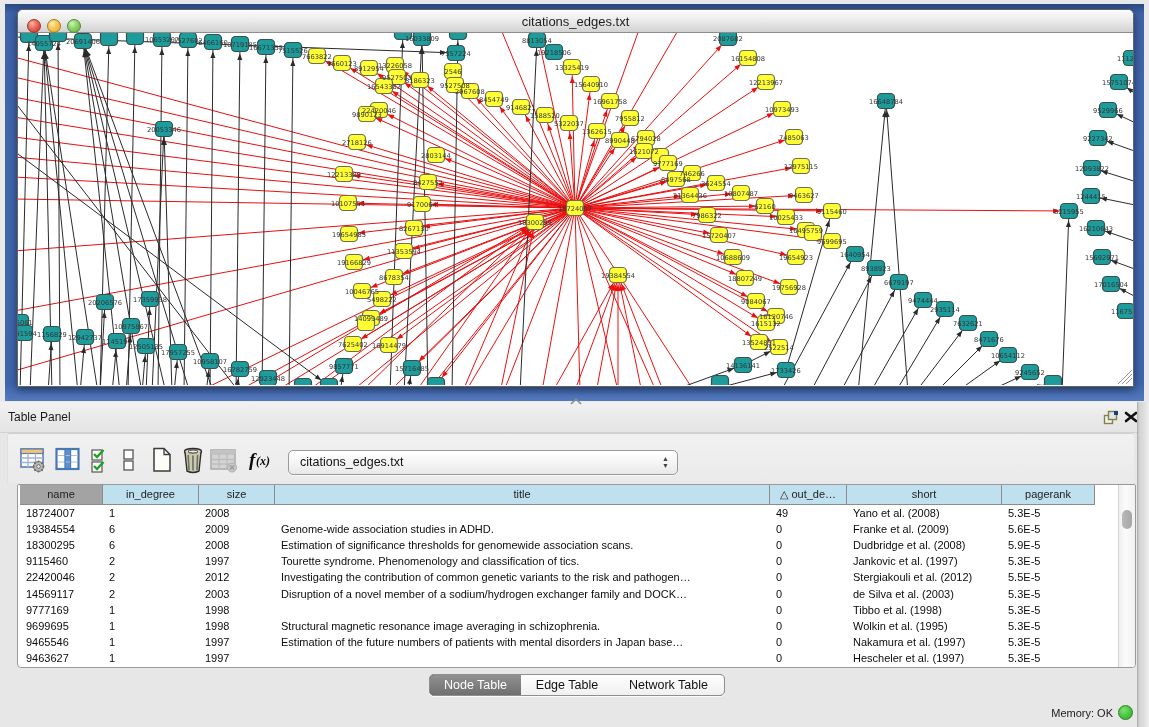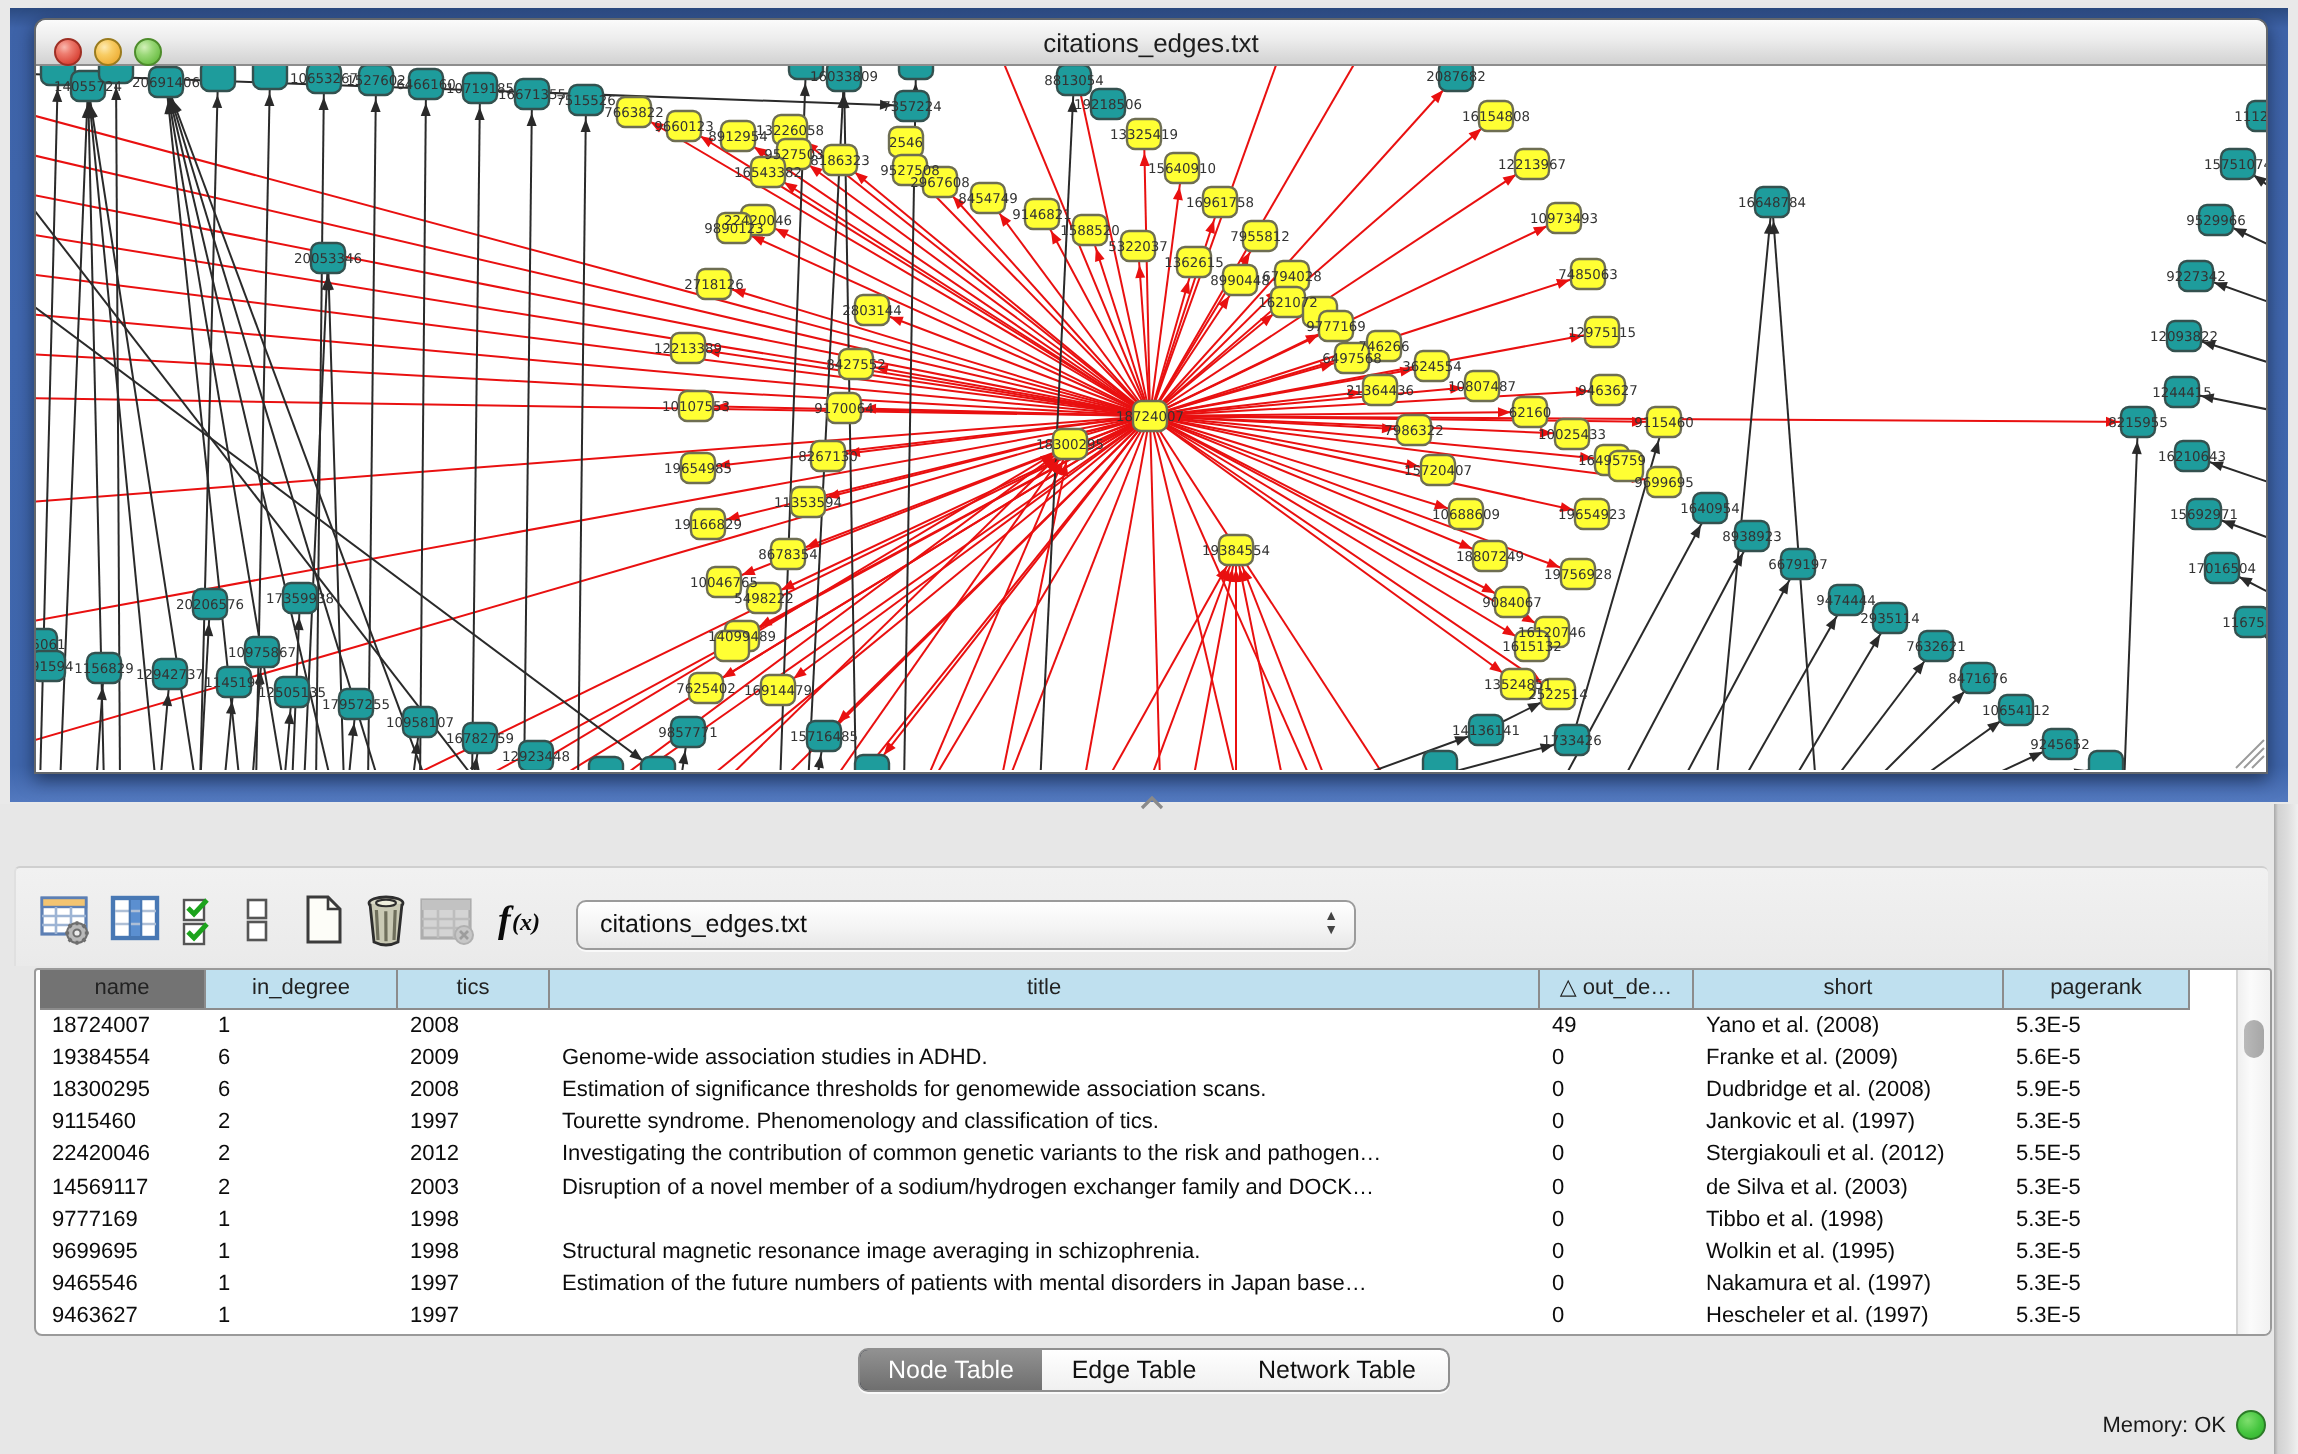--- a/index.html
+++ b/index.html
@@ -32,21 +32,21 @@
   .tool{position:absolute;top:0;}
   #dropdown{left:288px;top:48px;width:388px;height:23px;border:1px solid #9b9b9b;border-radius:5px;
      background:linear-gradient(180deg,#ffffff 0,#f4f4f4 55%,#e8e8e8 100%);box-shadow:0 1px 0 rgba(255,255,255,.7);}
   #dropdown-text{left:11px;top:4px;font-size:12.5px;color:#111;}
   #dropdown-arrows{right:8px;top:4px;font-size:7px;color:#444;line-height:7px;text-align:center;}
   #tableBox{left:17px;top:82px;width:1117px;height:182px;background:#fff;border:1px solid #9a9a9a;
      border-radius:2px 2px 4px 4px;overflow:hidden;}
   #thead{left:0;top:0;height:20px;width:100%;}
   .th{position:absolute;top:0;height:19px;border-right:1px solid #8c8c8c;border-bottom:1px solid #8c8c8c;
       font-size:11px;color:#222;text-align:center;line-height:19px;background:#BFE0EF;}
-  .th.gray{background:#737373;}
+  .th.gray{background:#a3a3a3;}
   .tr{position:absolute;left:0;width:1100px;height:16px;}
   .td{position:absolute;top:0;height:16px;font-size:11px;color:#0c0c0c;line-height:16px;
       white-space:nowrap;overflow:hidden;padding-left:6px;box-sizing:border-box;}
   #vscroll{left:1100px;top:0px;width:16px;height:182px;background:linear-gradient(90deg,#efefef,#fbfbfb 40%,#f1f1f1);border-left:1px solid #d4d4d4;}
   #vthumb{left:3px;top:25px;width:10px;height:19px;background:linear-gradient(90deg,#b9b9b9,#a6a6a6);border-radius:5px;}
   #segctl{left:429px;top:272px;height:20px;border:1px solid #8f8f8f;border-radius:5px;overflow:hidden;
       background:#0f172a;box-shadow:0 1px 0 rgba(255,255,255,.8);}
   .seg{position:absolute;top:0;height:20px;font-size:12.5px;text-align:center;line-height:20px;color:#111;
       background:linear-gradient(180deg,#ffffff,#f0f0f0);border-right:1px solid #a9a9a9;}
   .seg.sel{background:linear-gradient(180deg,#919191,#6f6f6f);color:#fff;}
@@ -663,20 +663,31 @@
           <text x="517" y="191.5" text-anchor="middle" font-size="6.7" fill="#333" font-family="DejaVu Sans,sans-serif">18300295</text>
           <g stroke="#9b9b9b" stroke-width="1">
             <path d="M1100 351 L1114 337 M1104 351 L1114 341 M1108 351 L1114 345"></path>
           </g>
         </svg>
     </div>
   </div>
 </div>
 
 <div id="table-panel" class="abs">
+  <div id="tp-header" class="abs">
+    <span id="tp-title" class="abs">Table Panel</span>
+    <svg id="tp-float" class="abs" viewBox="0 0 16 16">
+      <rect x="1.5" y="5.5" width="8" height="8" fill="#eef3f8" stroke="#8a8040" stroke-width="1.4"></rect>
+      <rect x="5.5" y="1.5" width="8" height="8" fill="#dbe7f2" stroke="#8a8040" stroke-width="1.4"></rect>
+      <rect x="11" y="1" width="4" height="4" fill="#1d3f77"></rect>
+    </svg>
+    <svg id="tp-close" class="abs" viewBox="0 0 16 16">
+      <path d="M3 4 L13 12 M13 4 L3 12" stroke="#111" stroke-width="2.6" stroke-linecap="round" fill="none"></path>
+    </svg>
+  </div>
   <div id="toolbar-well" class="abs"></div>
   <div id="toolbar" class="abs">
     <svg class="tool" style="left:6px" width="26" height="28" viewBox="0 0 26 28">
       <rect x="1" y="3" width="22" height="18" fill="#fff" stroke="#5c7fb4" stroke-width="1.6"></rect>
       <rect x="1" y="3" width="22" height="4.5" fill="#f3c471" stroke="#5c7fb4" stroke-width="1.2"></rect>
       <path d="M1 12 H23 M1 16.5 H23 M8 7.5 V21 M15.5 7.5 V21" stroke="#9db4d4" stroke-width="1.3"></path>
       <g>
       <circle cx="18.5" cy="20.5" r="5" fill="#b9b9b9" stroke="#6e6e6e" stroke-width="1"></circle>
       <circle cx="18.5" cy="20.5" r="1.8" fill="#ededed" stroke="#6e6e6e"></circle>
       <path d="M18.5 14.6 v2 M18.5 24.4 v2 M12.6 20.5 h2 M22.4 20.5 h2 M14.3 16.3 l1.4 1.4 M21.3 23.3 l1.4 1.4 M22.7 16.3 l-1.4 1.4 M15.7 23.3 l-1.4 1.4" stroke="#6e6e6e" stroke-width="1.4"></path>
@@ -721,21 +732,21 @@
     </svg>
   </div>
   <div id="dropdown" class="abs">
     <span id="dropdown-text" class="abs">citations_edges.txt</span>
     <div id="dropdown-arrows" class="abs">▲<br>▼</div>
   </div>
   <div id="tableBox" class="abs">
     <div id="thead" class="abs">
         <div class="th gray" style="left:2px;width:82px">name</div>
         <div class="th " style="left:85px;width:95px">in_degree</div>
-        <div class="th " style="left:181px;width:75px">tics</div>
+        <div class="th " style="left:181px;width:75px">size</div>
         <div class="th " style="left:257px;width:494px">title</div>
         <div class="th " style="left:752px;width:76px">△ out_de…</div>
         <div class="th " style="left:829px;width:154px">short</div>
         <div class="th " style="left:984px;width:92px">pagerank</div>
       </div>
     <div id="tbody">
         <div class="tr" style="top:20px">
           <div class="td" style="left:2px;width:83px">18724007</div>
           <div class="td" style="left:85px;width:96px">1</div>
           <div class="td" style="left:181px;width:76px">2008</div>

